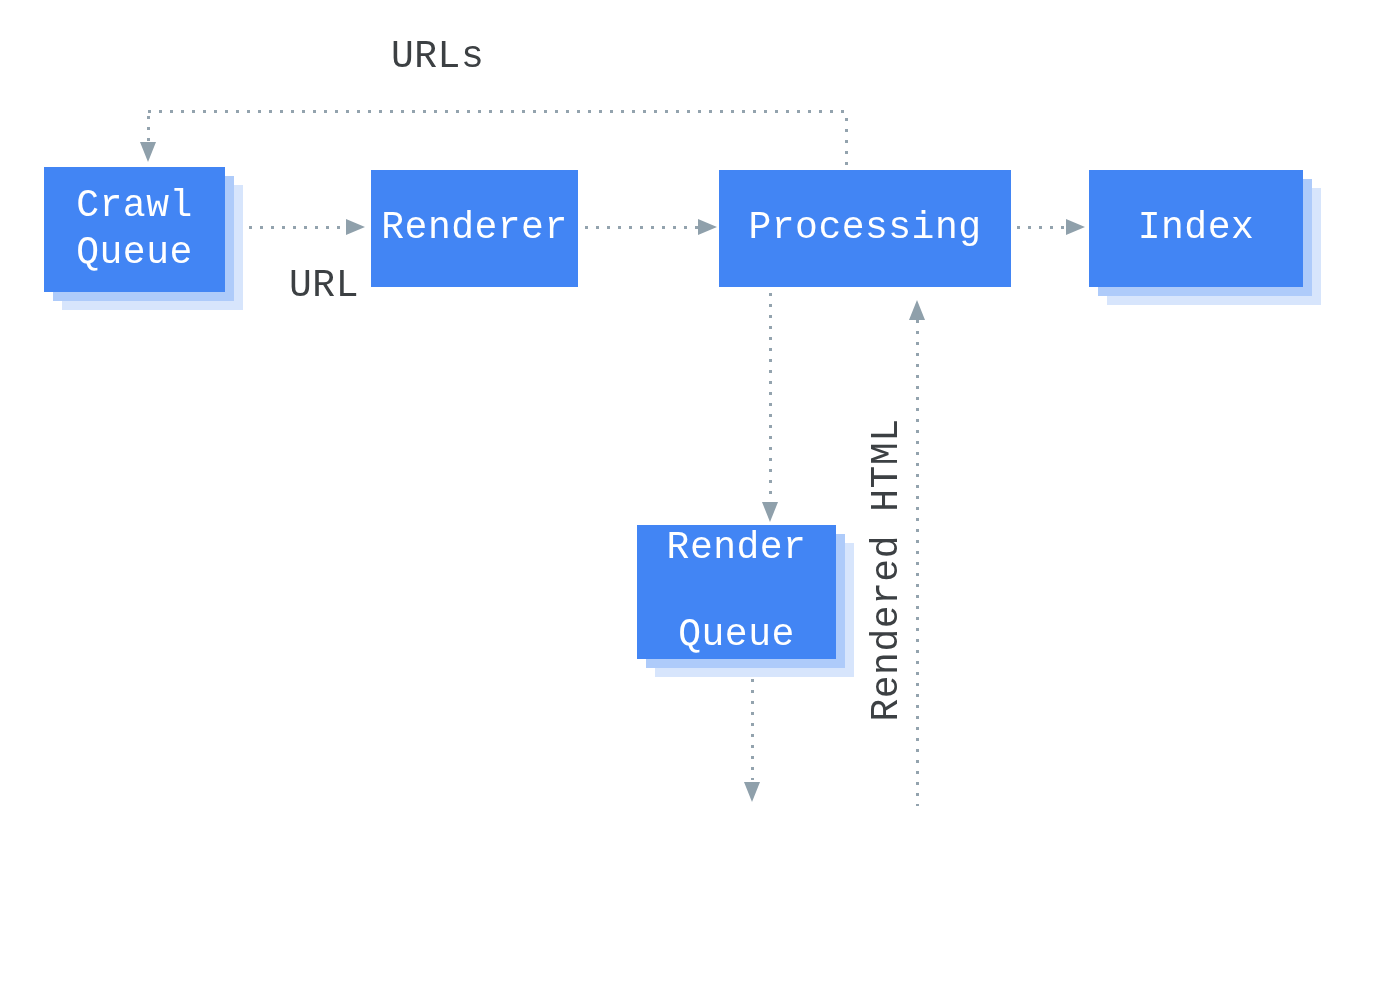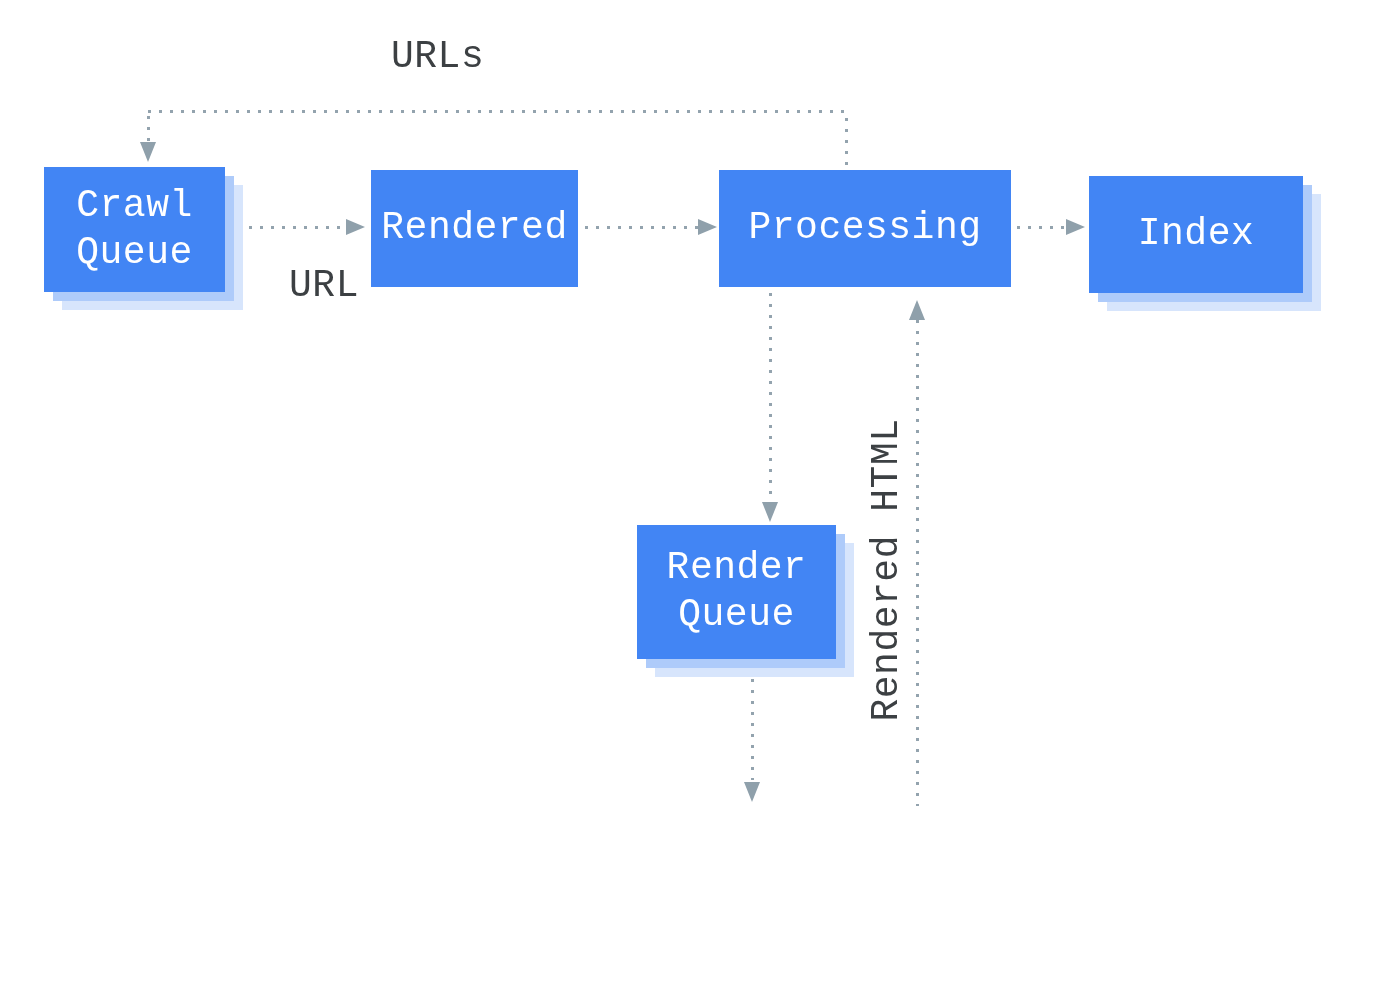--- a/index.html
+++ b/index.html
@@ -20,22 +20,22 @@
   
   .node{
     position:absolute;background:var(--blue);color:#fff;
     display:flex;flex-direction:column;align-items:center;justify-content:center;
     font-size:38px;line-height:1.23;text-align:center;letter-spacing:.5px;
   }
   .node.shadowed{box-shadow:9px 9px 0 var(--shadow1),18px 18px 0 var(--shadow2);}
   .n-crawl-queue{left:44px;top:167px;width:181px;height:125px;align-items:center;}
   .n-crawler{left:371px;top:170px;width:207px;height:117px;}
   .n-processing{left:719px;top:170px;width:292px;height:117px;}
-  .n-index{left:1089px;top:170px;width:214px;height:117px;margin-top:6px;}
-  .n-render-queue{left:637px;top:525px;width:199px;height:134px;}
+  .n-index{left:1089px;top:170px;width:214px;height:117px;}
+  .n-render-queue{left:637px;top:525px;width:199px;height:134px;justify-content:space-between;}
   .n-renderer{left:728px;top:806px;width:238px;height:127px;}
   
   .dots-h{
     position:absolute;height:3px;
     background-image:repeating-linear-gradient(to right,var(--dot) 0 3px,transparent 3px 11px);
   }
   .dots-v{
     position:absolute;width:3px;
     background-image:repeating-linear-gradient(to bottom,var(--dot) 0 3px,transparent 3px 11px);
   }
@@ -87,21 +87,21 @@
   <div class="dots-v" style="left:916px;top:320px;height:486px"></div>
   <div class="ah ah-up" style="left:909px;top:300px"></div>
   <div class="edge-label l-rendered-html">Rendered HTML</div>
 
   <div class="node shadowed n-crawl-queue">
     <span>Crawl</span>
     <span>Queue</span>
   </div>
 
   <div class="node n-crawler">
-    <span>Rendered</span>
+    <span>Renderer</span>
   </div>
 
   <div class="node n-processing">
     <span>Processing</span>
   </div>
 
   <div class="node shadowed n-index">
     <span>Index</span>
   </div>
 

